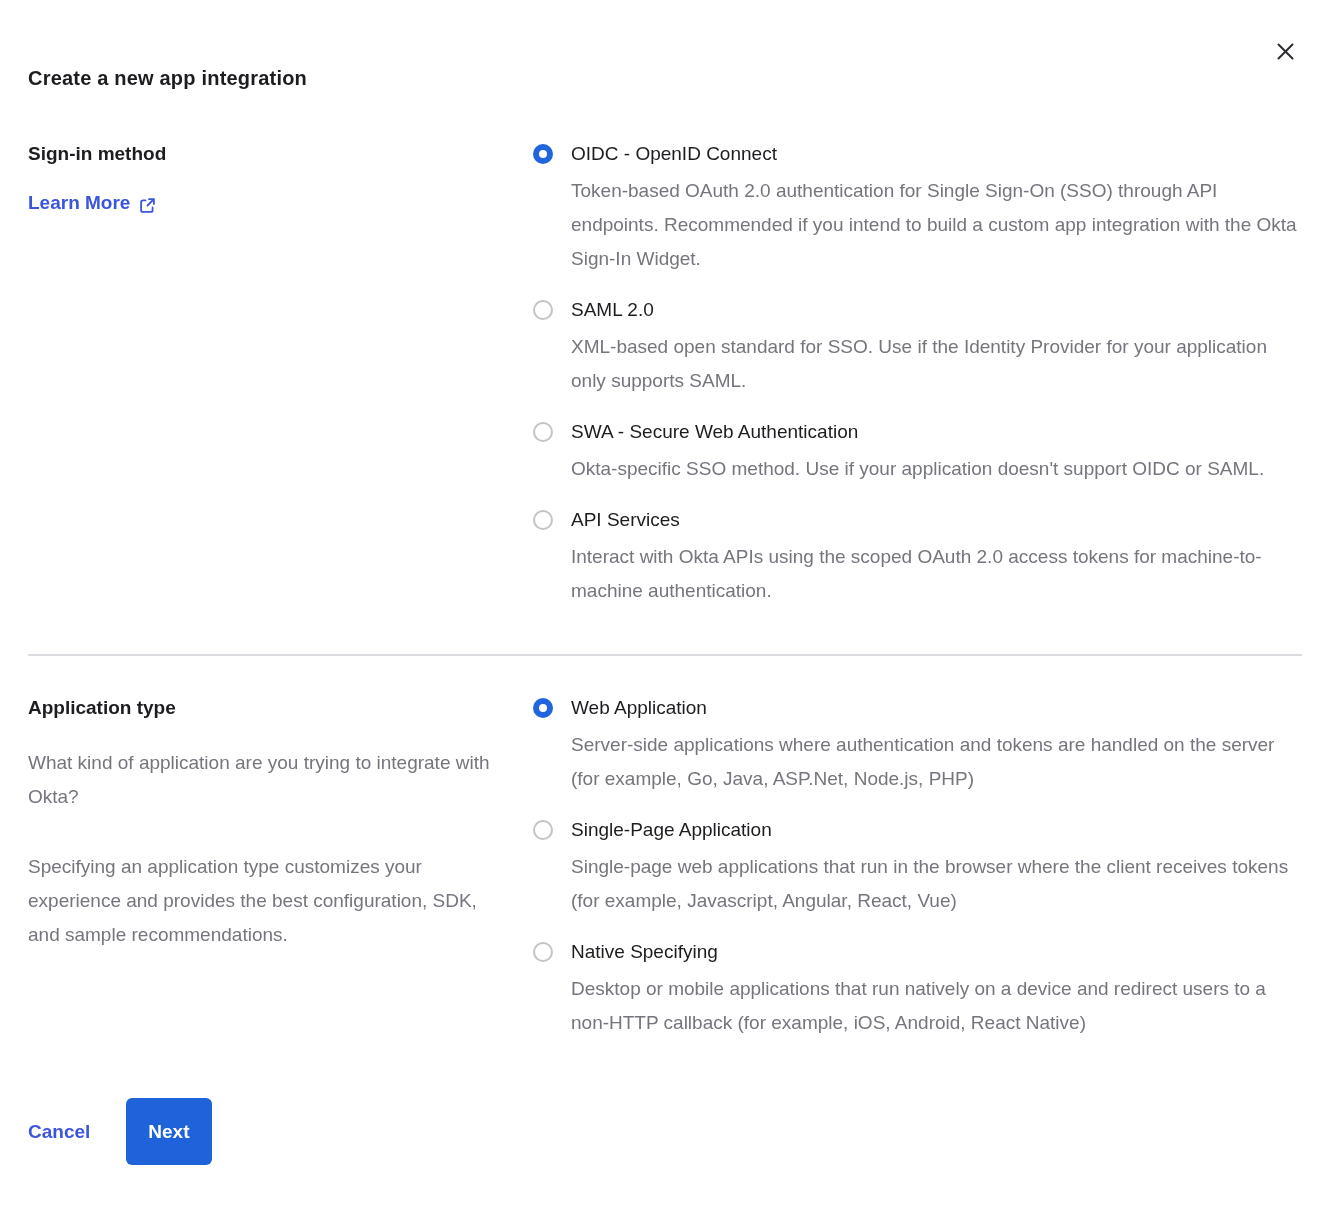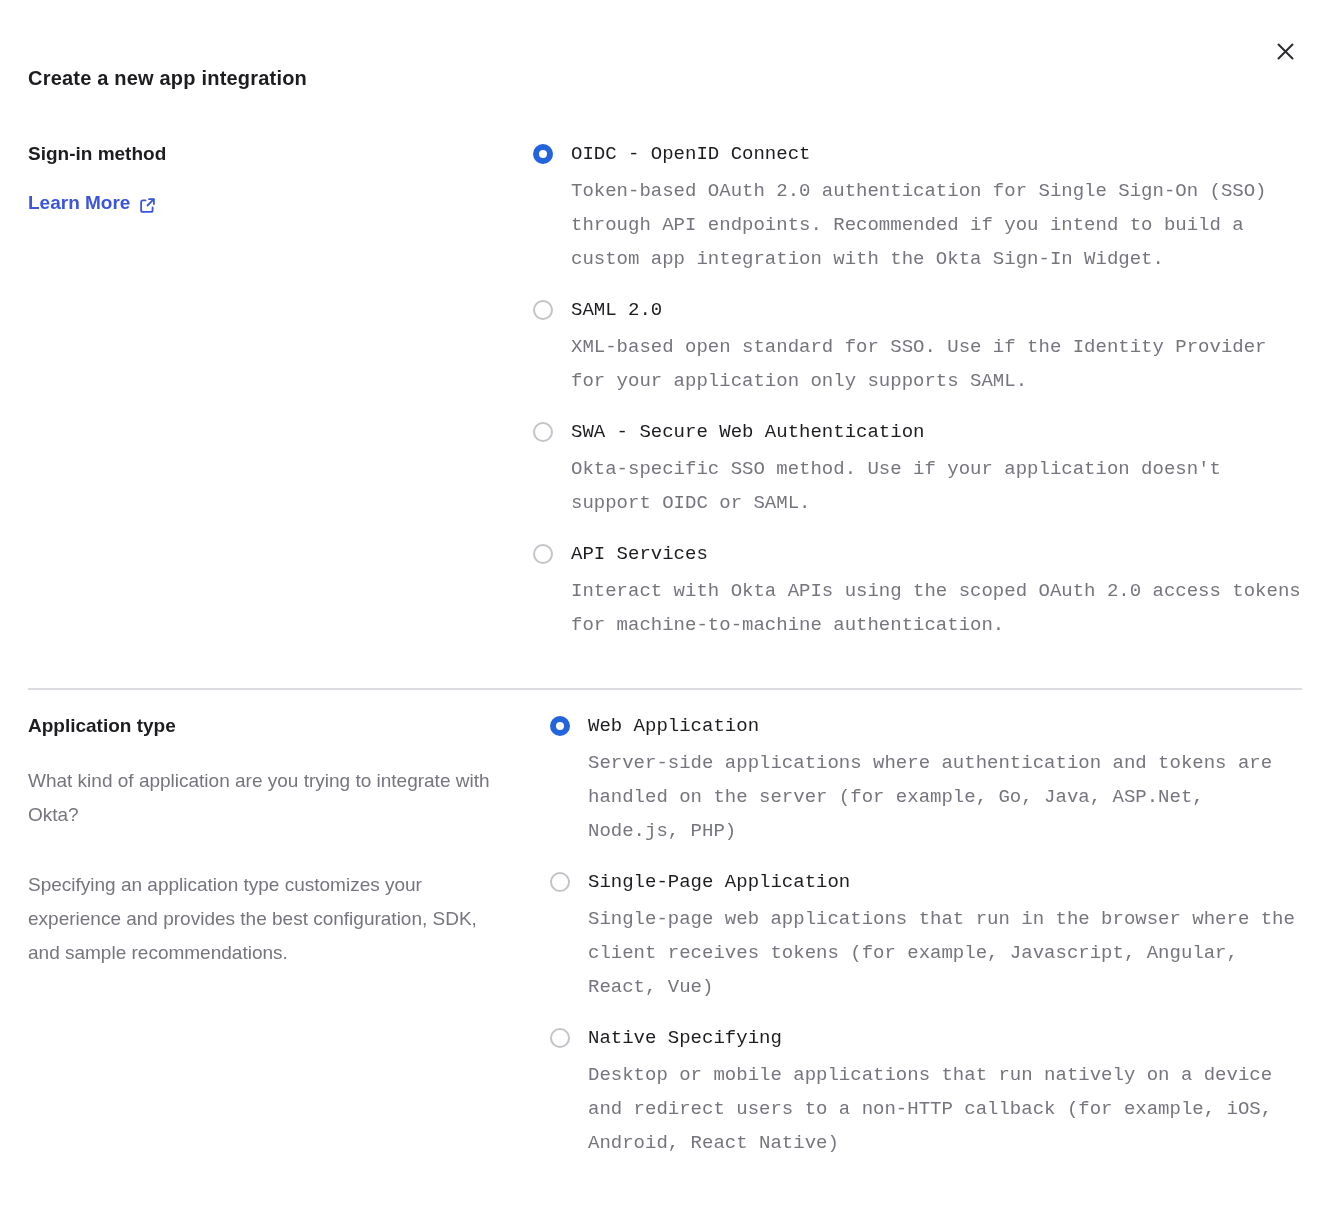--- a/index.html
+++ b/index.html
@@ -22,21 +22,21 @@
   }
   .close-btn svg { display: block; }
 
   h1.dialog-title {
     font-size: 20px; font-weight: 700; letter-spacing: 0.2px;
     line-height: 40px; color: #1d1d21;
   }
 
   .section { display: flex; margin-top: 44px; }
   .section-left { width: 505px; flex: 0 0 505px; padding-right: 30px; }
-  .section-right { flex: 1 1 auto; font-family: Liberation Mono, monospace; }
+  .section-right { flex: 1 1 auto; }
 
   .section-heading { font-size: 19px; font-weight: 700; color: #1d1d21; line-height: 24px; }
 
   .learn-more {
     margin-top: 26px; display: inline-flex; align-items: flex-end; gap: 9px;
     font-size: 19px; font-weight: 600; color: #3b56dd; text-decoration: none; cursor: pointer;
   }
   .learn-more svg { display: block; margin-top: 2px; }
 
   .left-para { font-size: 19px; line-height: 34px; color: #75757e; }
@@ -50,21 +50,21 @@
     flex: 0 0 20px; width: 20px; height: 20px; border-radius: 50%;
     border: 2px solid #c3c3ca; background: #ffffff; margin-top: 2px;
   }
   .radio.selected { border: 6px solid #2264db; }
 
   .option-text { margin-left: 18px; }
   .option-label { font-size: 19px; font-weight: 500; color: #1d1d21; line-height: 24px; }
   .option-desc { font-size: 19px; font-weight: 400; color: #75757e; line-height: 34px; margin-top: 8px; max-width: 733px; }
 
   .divider { border: none; border-top: 2px solid #dcdce0; margin: 46px 0 0 0; }
-  .section.apptype { margin-top: 24px; gap: 17px; }
+  .section.apptype { margin-top: 40px; }
 
   .footer {
     display: flex; justify-content: flex-start; align-items: center;
     margin-top: 58px; padding-right: 6px;
   }
   .cancel-link {
     background: none; border: none; cursor: pointer;
     font-family: inherit; font-size: 19px; font-weight: 600; color: #3b56dd;
     margin-right: 36px;
   }

